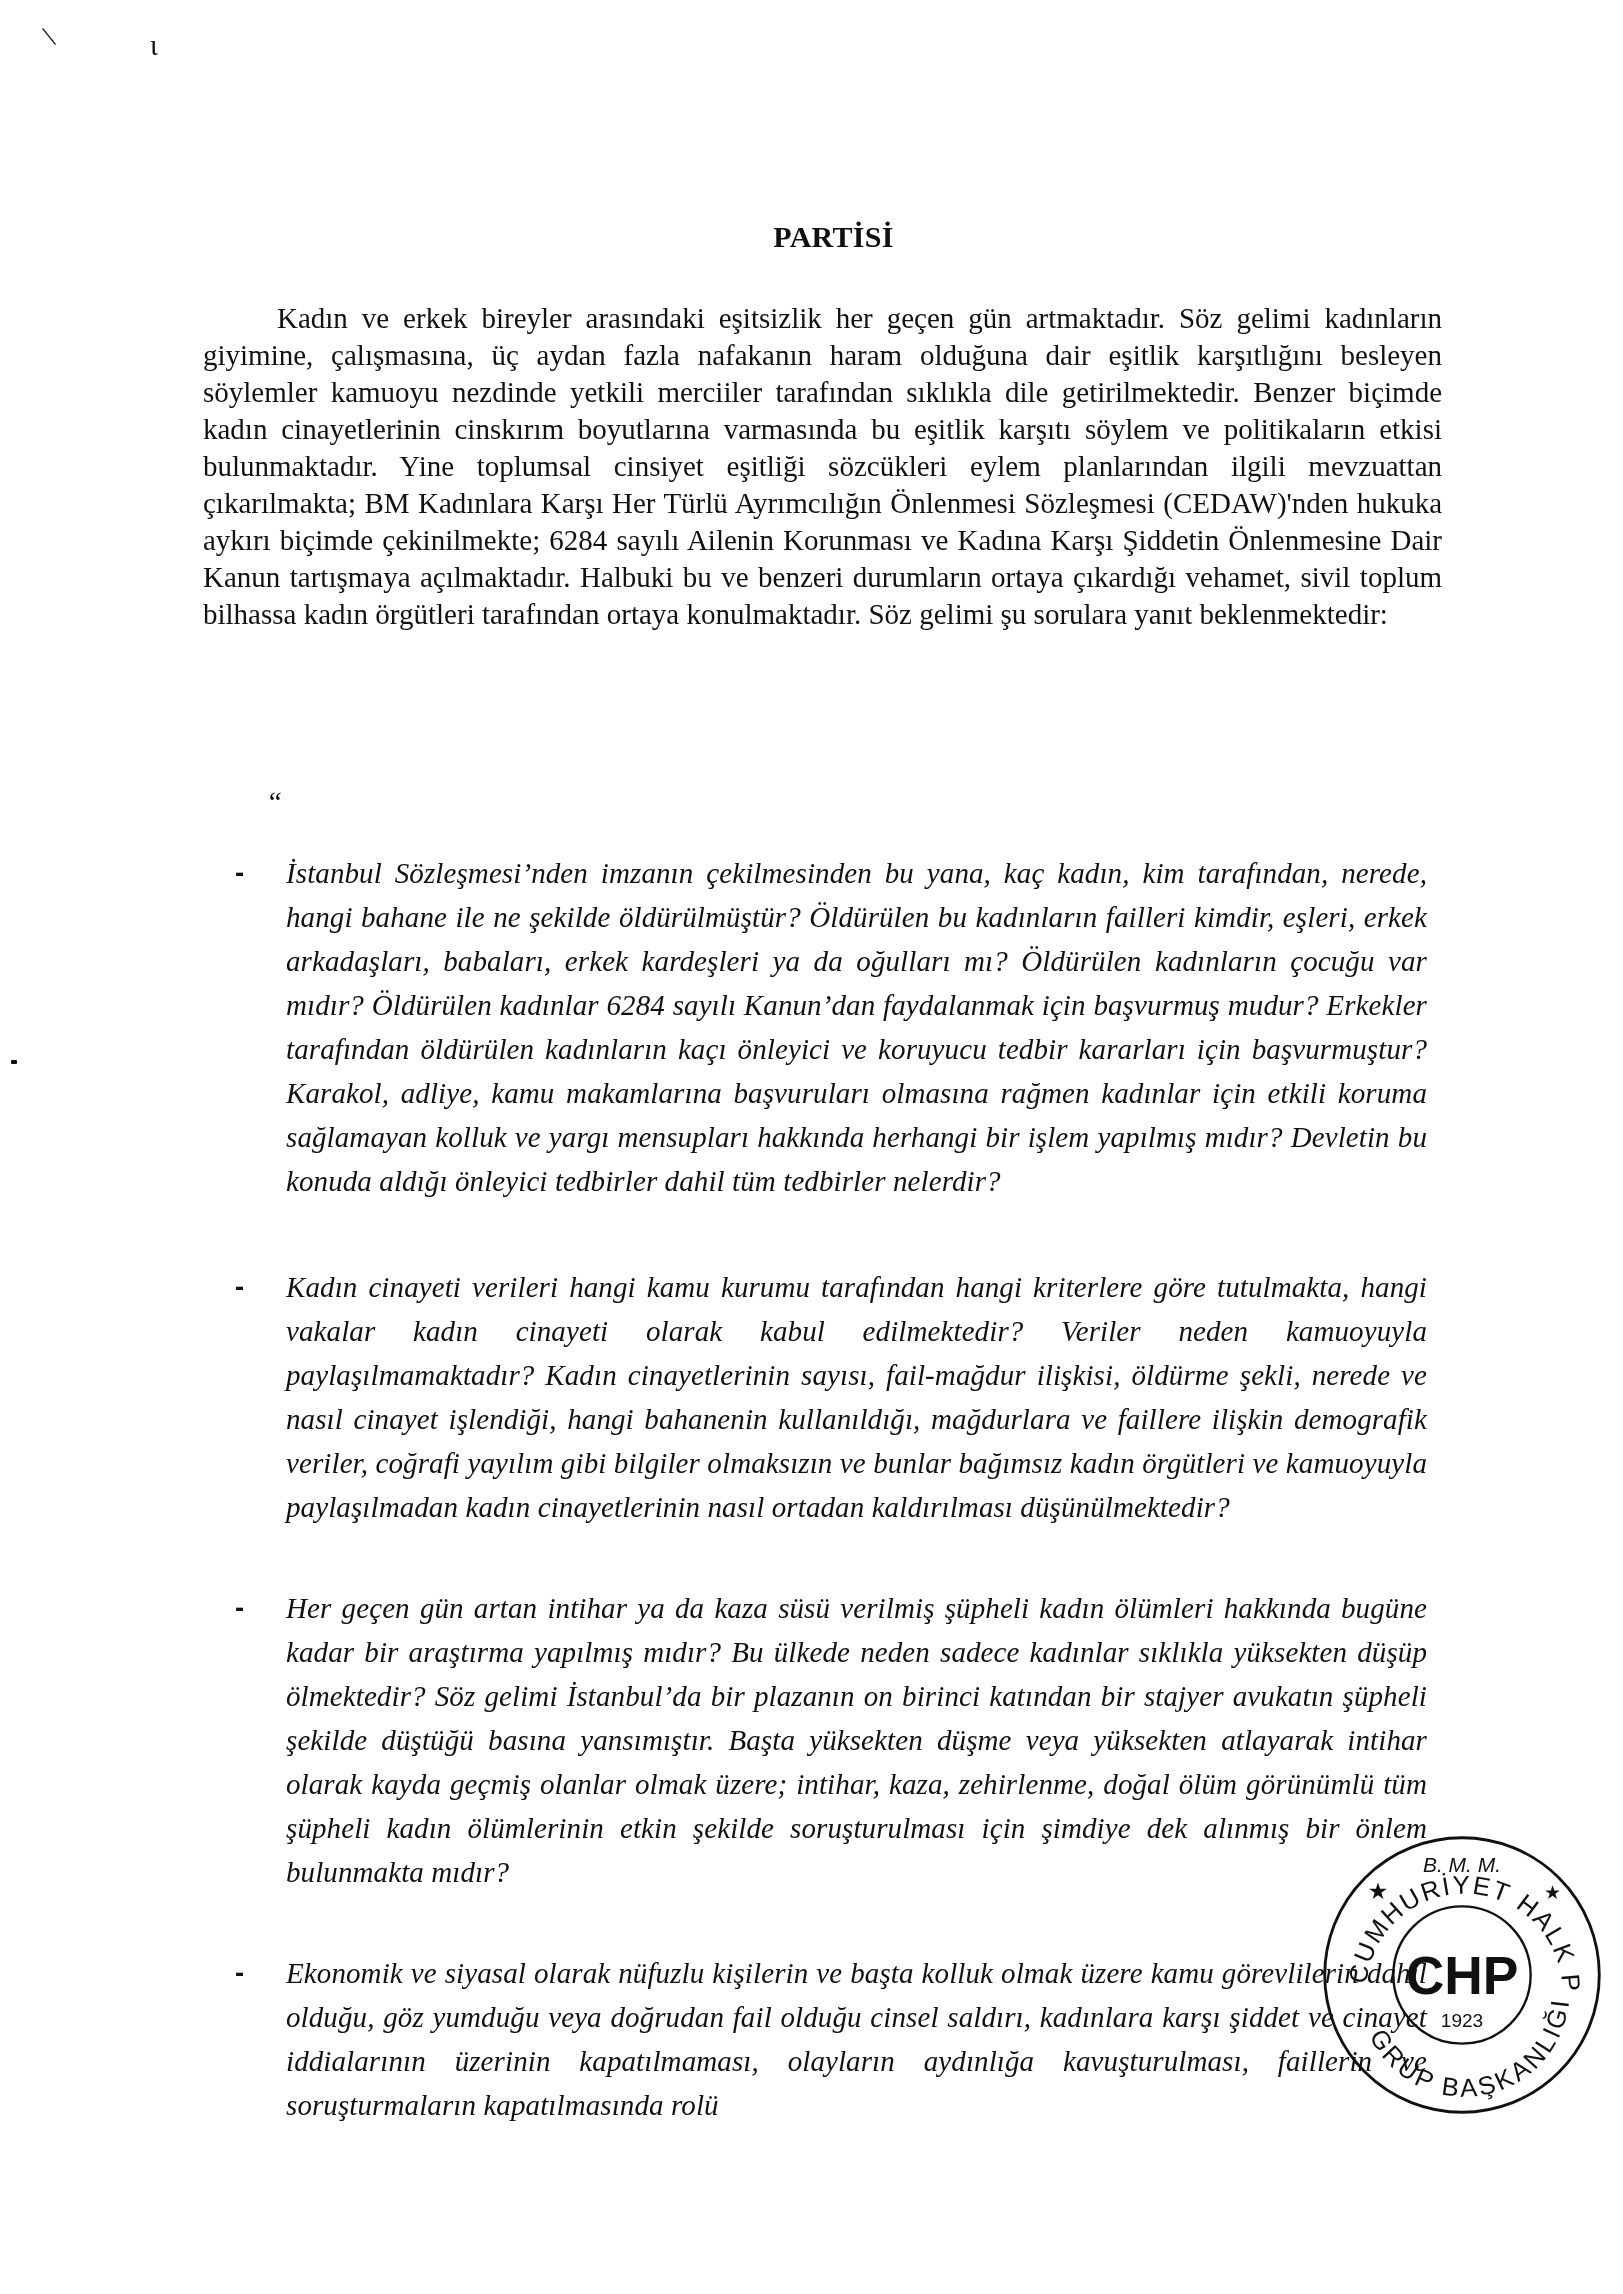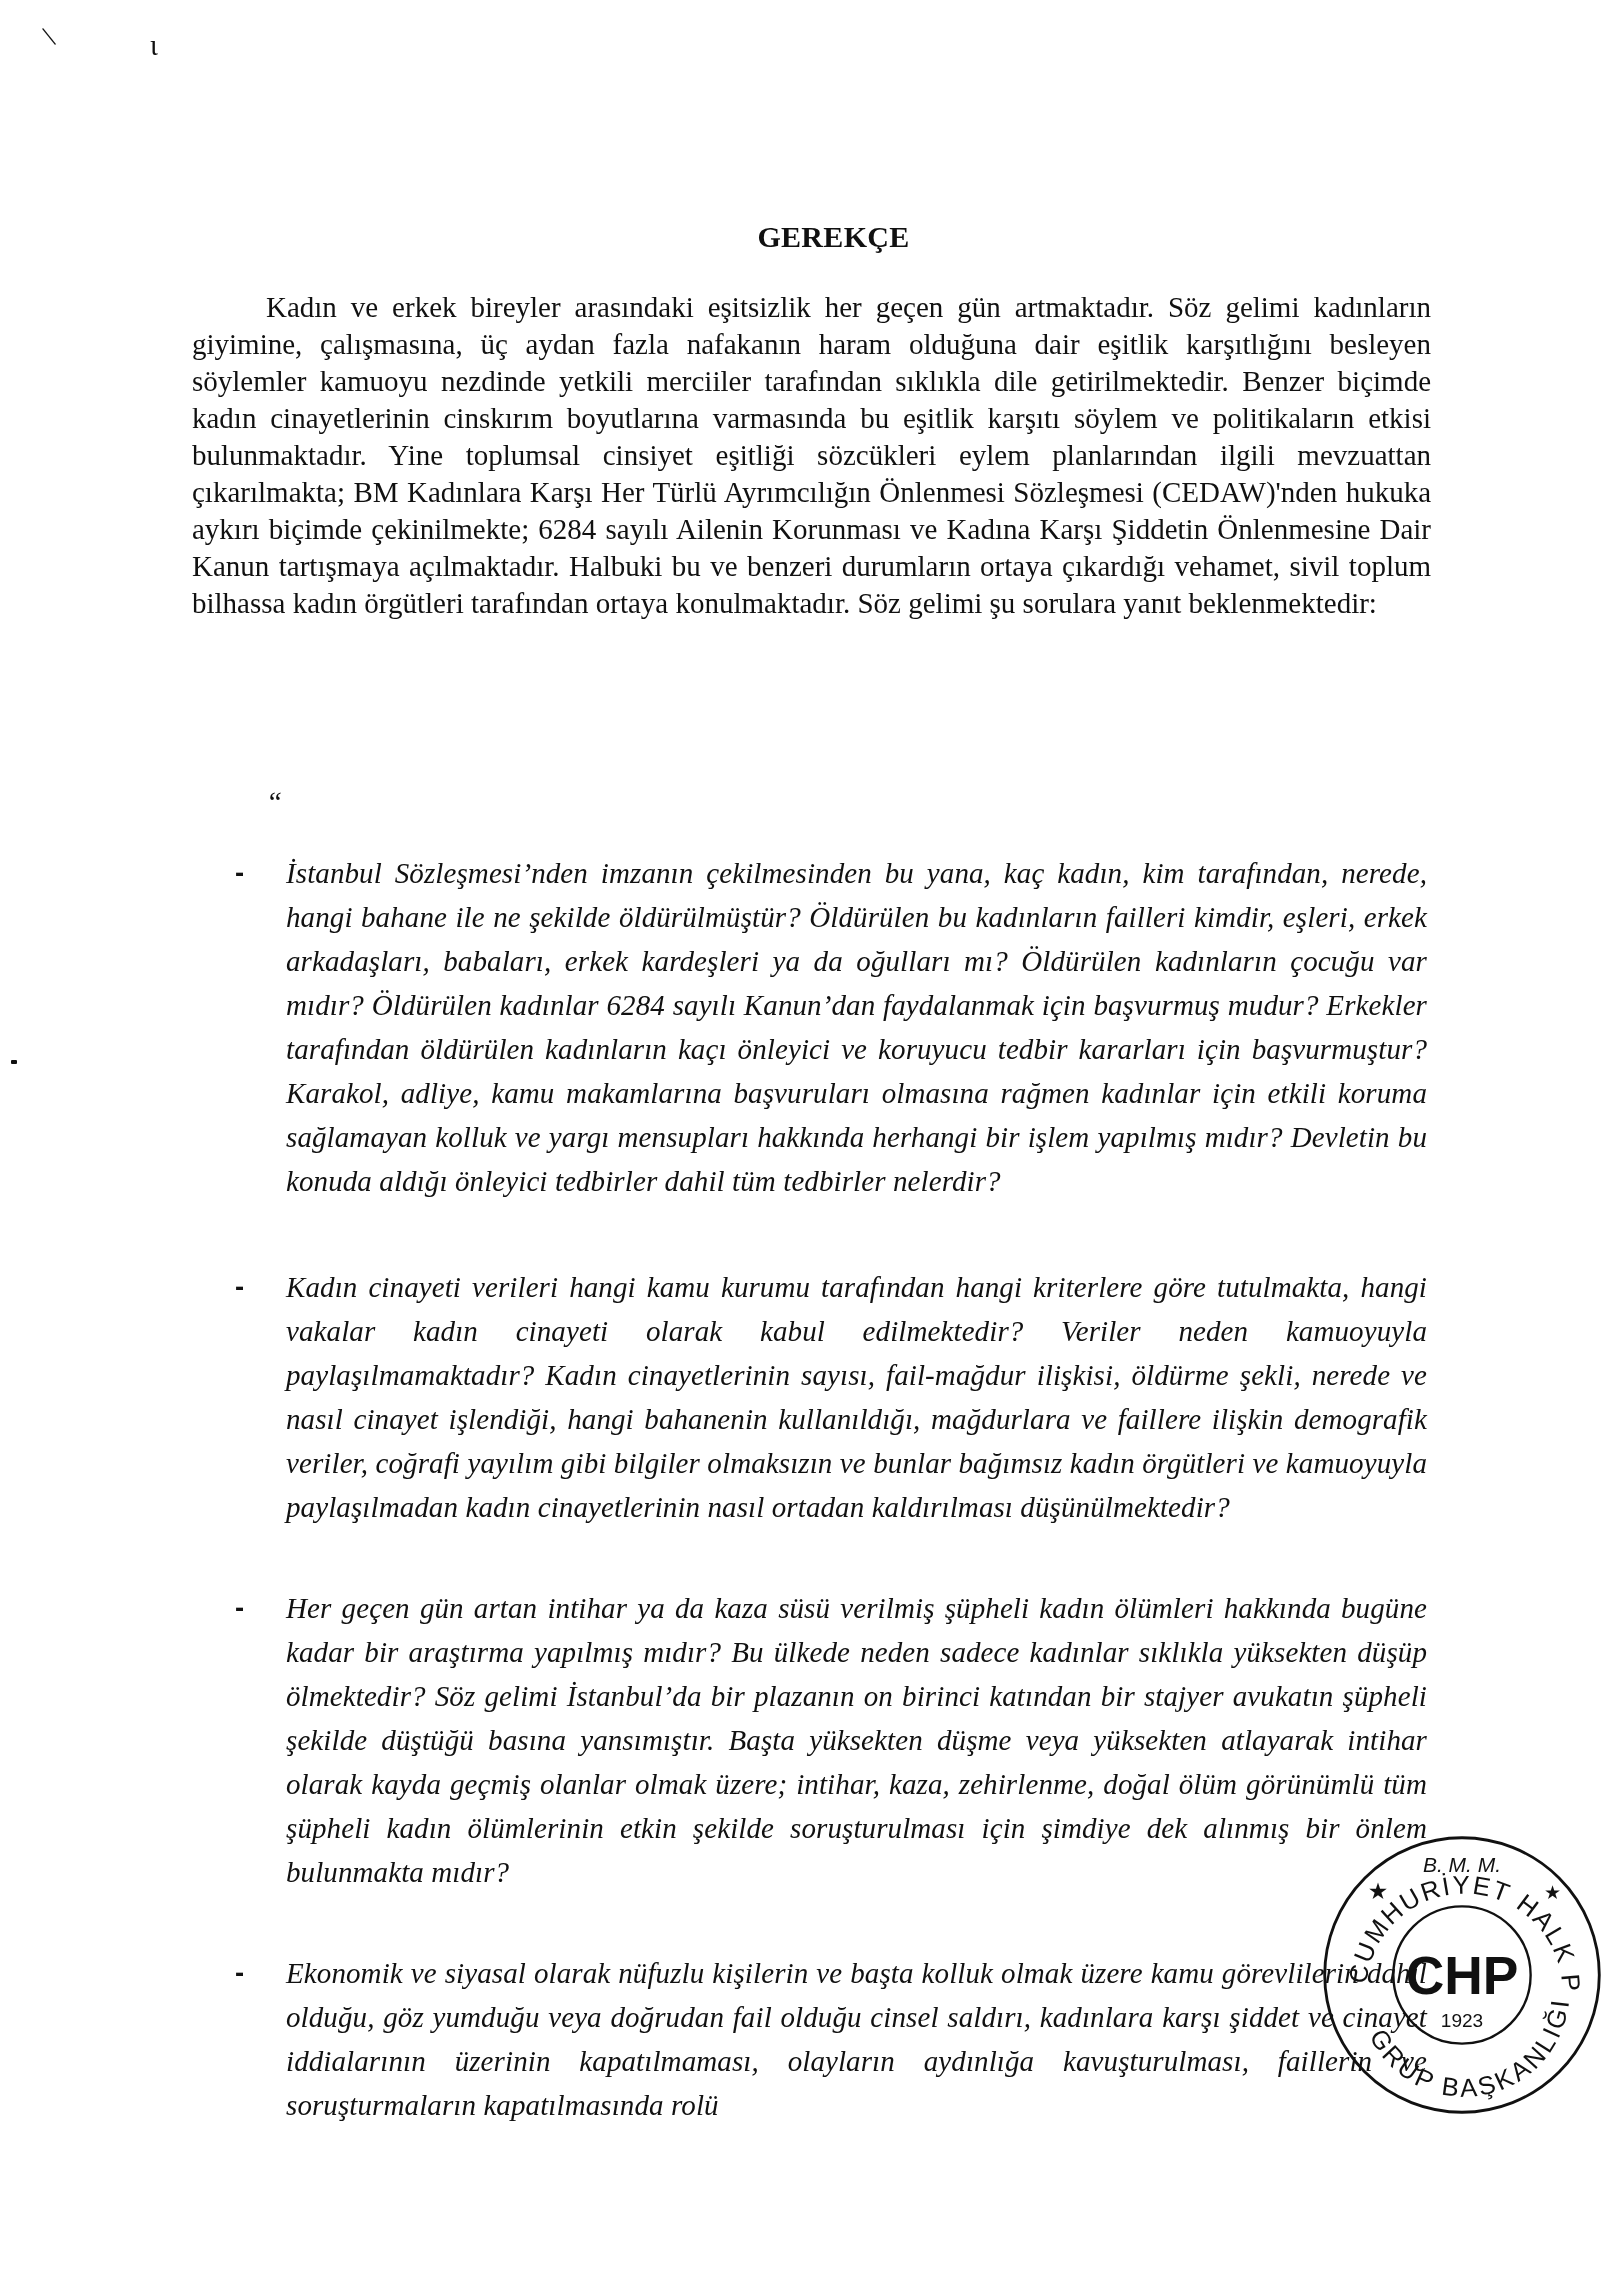--- a/index.html
+++ b/index.html
@@ -39,21 +39,21 @@
       font-size: 30px;
       letter-spacing: 0.3px;
       padding-left: 44px;
       box-sizing: border-box;
     }
     .intro {
       position: absolute;
       left: 192px;
       top: 289px;
       width: 1239px;
-      margin: 0;
+      margin: 11px;
       font-family: "Liberation Serif", serif;
       font-size: 29px;
       line-height: 37px;
       text-align: justify;
       text-indent: 74px;
     }
     .quote-mark {
       position: absolute;
       left: 266px;
       top: 786px;
@@ -111,21 +111,21 @@
     }
     .stamp svg { width: 100%; height: 100%; display: block; }
   </style>
 </head>
 <body>
 
 <span id="mark-1" class="scan-mark">\</span>
 <span id="mark-2" class="scan-mark">ι</span>
 <span id="mark-3"></span>
 
-<h1 class="title">GEREKÇE</h1>
+<h1 class="title">PARTİSİ</h1>
 
 <p class="intro">Kadın ve erkek bireyler arasındaki eşitsizlik her geçen gün artmaktadır. Söz gelimi kadınların giyimine, çalışmasına, üç aydan fazla nafakanın haram olduğuna dair eşitlik karşıtlığını besleyen söylemler kamuoyu nezdinde yetkili merciiler tarafından sıklıkla dile getirilmektedir. Benzer biçimde kadın cinayetlerinin cinskırım boyutlarına varmasında bu eşitlik karşıtı söylem ve politikaların etkisi bulunmaktadır. Yine toplumsal cinsiyet eşitliği sözcükleri eylem planlarından ilgili mevzuattan çıkarılmakta; BM Kadınlara Karşı Her Türlü Ayrımcılığın Önlenmesi Sözleşmesi (CEDAW)'nden hukuka aykırı biçimde çekinilmekte; 6284 sayılı Ailenin Korunması ve Kadına Karşı Şiddetin Önlenmesine Dair Kanun tartışmaya açılmaktadır. Halbuki bu ve benzeri durumların ortaya çıkardığı vehamet, sivil toplum bilhassa kadın örgütleri tarafından ortaya konulmaktadır. Söz gelimi şu sorulara yanıt beklenmektedir:</p>
 
 <span class="quote-mark">“</span>
 
 <ul class="bullet-list">
   <li class="bullet" id="bullet-0">
     <span class="bullet-dash">-</span>
     <p class="bullet-text">İstanbul Sözleşmesi’nden imzanın çekilmesinden bu yana, kaç kadın, kim tarafından, nerede, hangi bahane ile ne şekilde öldürülmüştür? Öldürülen bu kadınların failleri kimdir, eşleri, erkek arkadaşları, babaları, erkek kardeşleri ya da oğulları mı? Öldürülen kadınların çocuğu var mıdır? Öldürülen kadınlar 6284 sayılı Kanun’dan faydalanmak için başvurmuş mudur? Erkekler tarafından öldürülen kadınların kaçı önleyici ve koruyucu tedbir kararları için başvurmuştur? Karakol, adliye, kamu makamlarına başvuruları olmasına rağmen kadınlar için etkili koruma sağlamayan kolluk ve yargı mensupları hakkında herhangi bir işlem yapılmış mıdır? Devletin bu konuda aldığı önleyici tedbirler dahil tüm tedbirler nelerdir?</p>
   </li>

